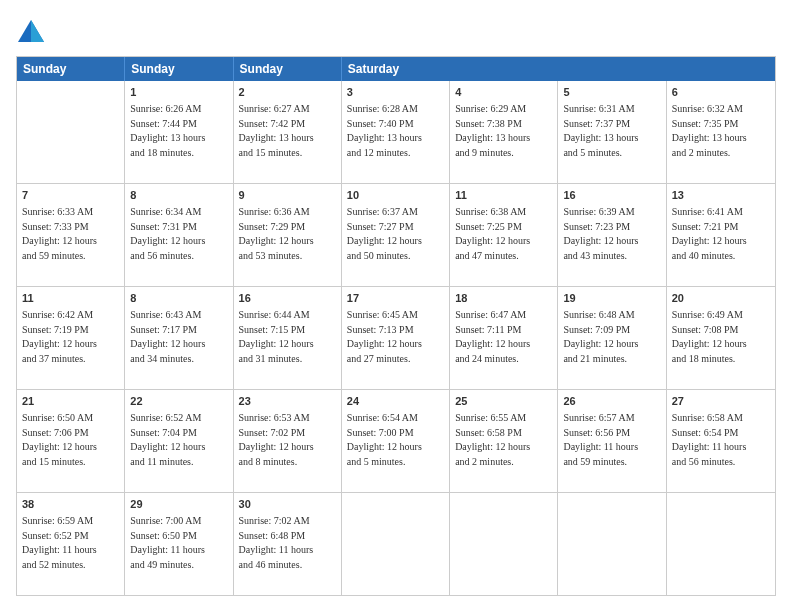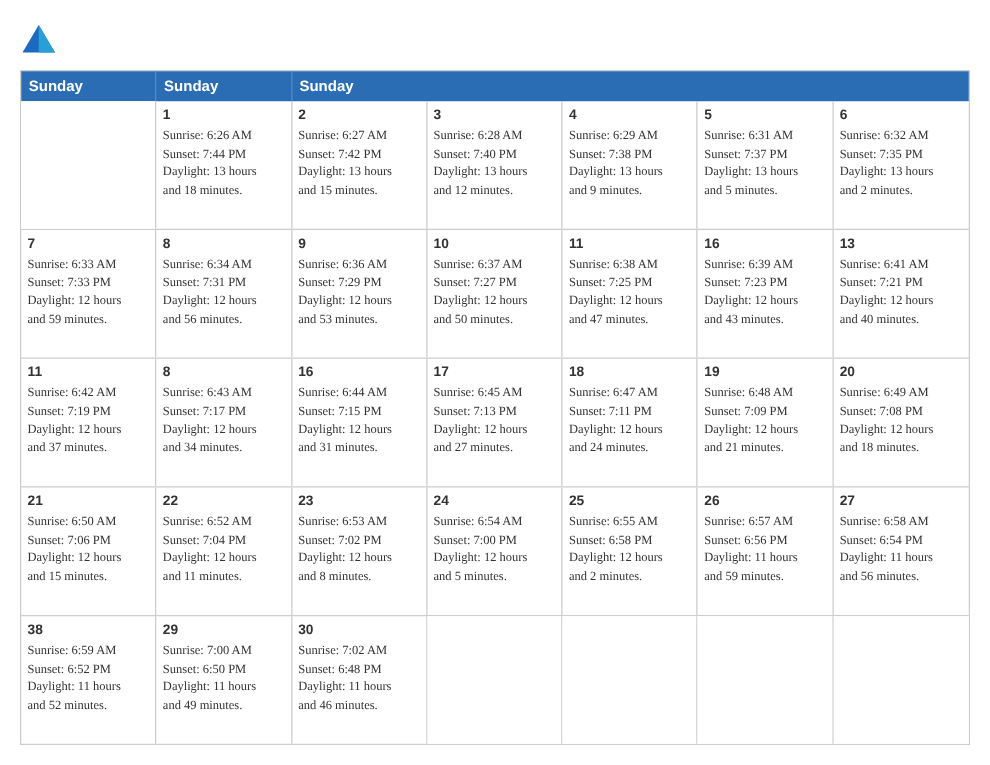--- a/index.html
+++ b/index.html
@@ -134,20 +134,21 @@
       <div class="month-title"></div>
       <div class="subtitle"></div>
     </div>
   </div>
 
   <div class="calendar">
     <div class="cal-header" id="cal-header">
         <div class="cal-header-cell">Sunday</div>
         <div class="cal-header-cell">Sunday</div>
         <div class="cal-header-cell">Sunday</div>
+        <div class="cal-header-cell">Saturday</div>
       </div>
     <div class="cal-body" id="cal-body">
         <div class="cal-row">
           <div class="cal-cell empty"></div>
           <div class="cal-cell">
             <span class="day-number">1</span>
             <div class="cell-text">Sunrise: 6:26 AM<br>Sunset: 7:44 PM<br>Daylight: 13 hours<br>and 18 minutes.</div>
           </div>
           <div class="cal-cell">
             <span class="day-number">2</span>

